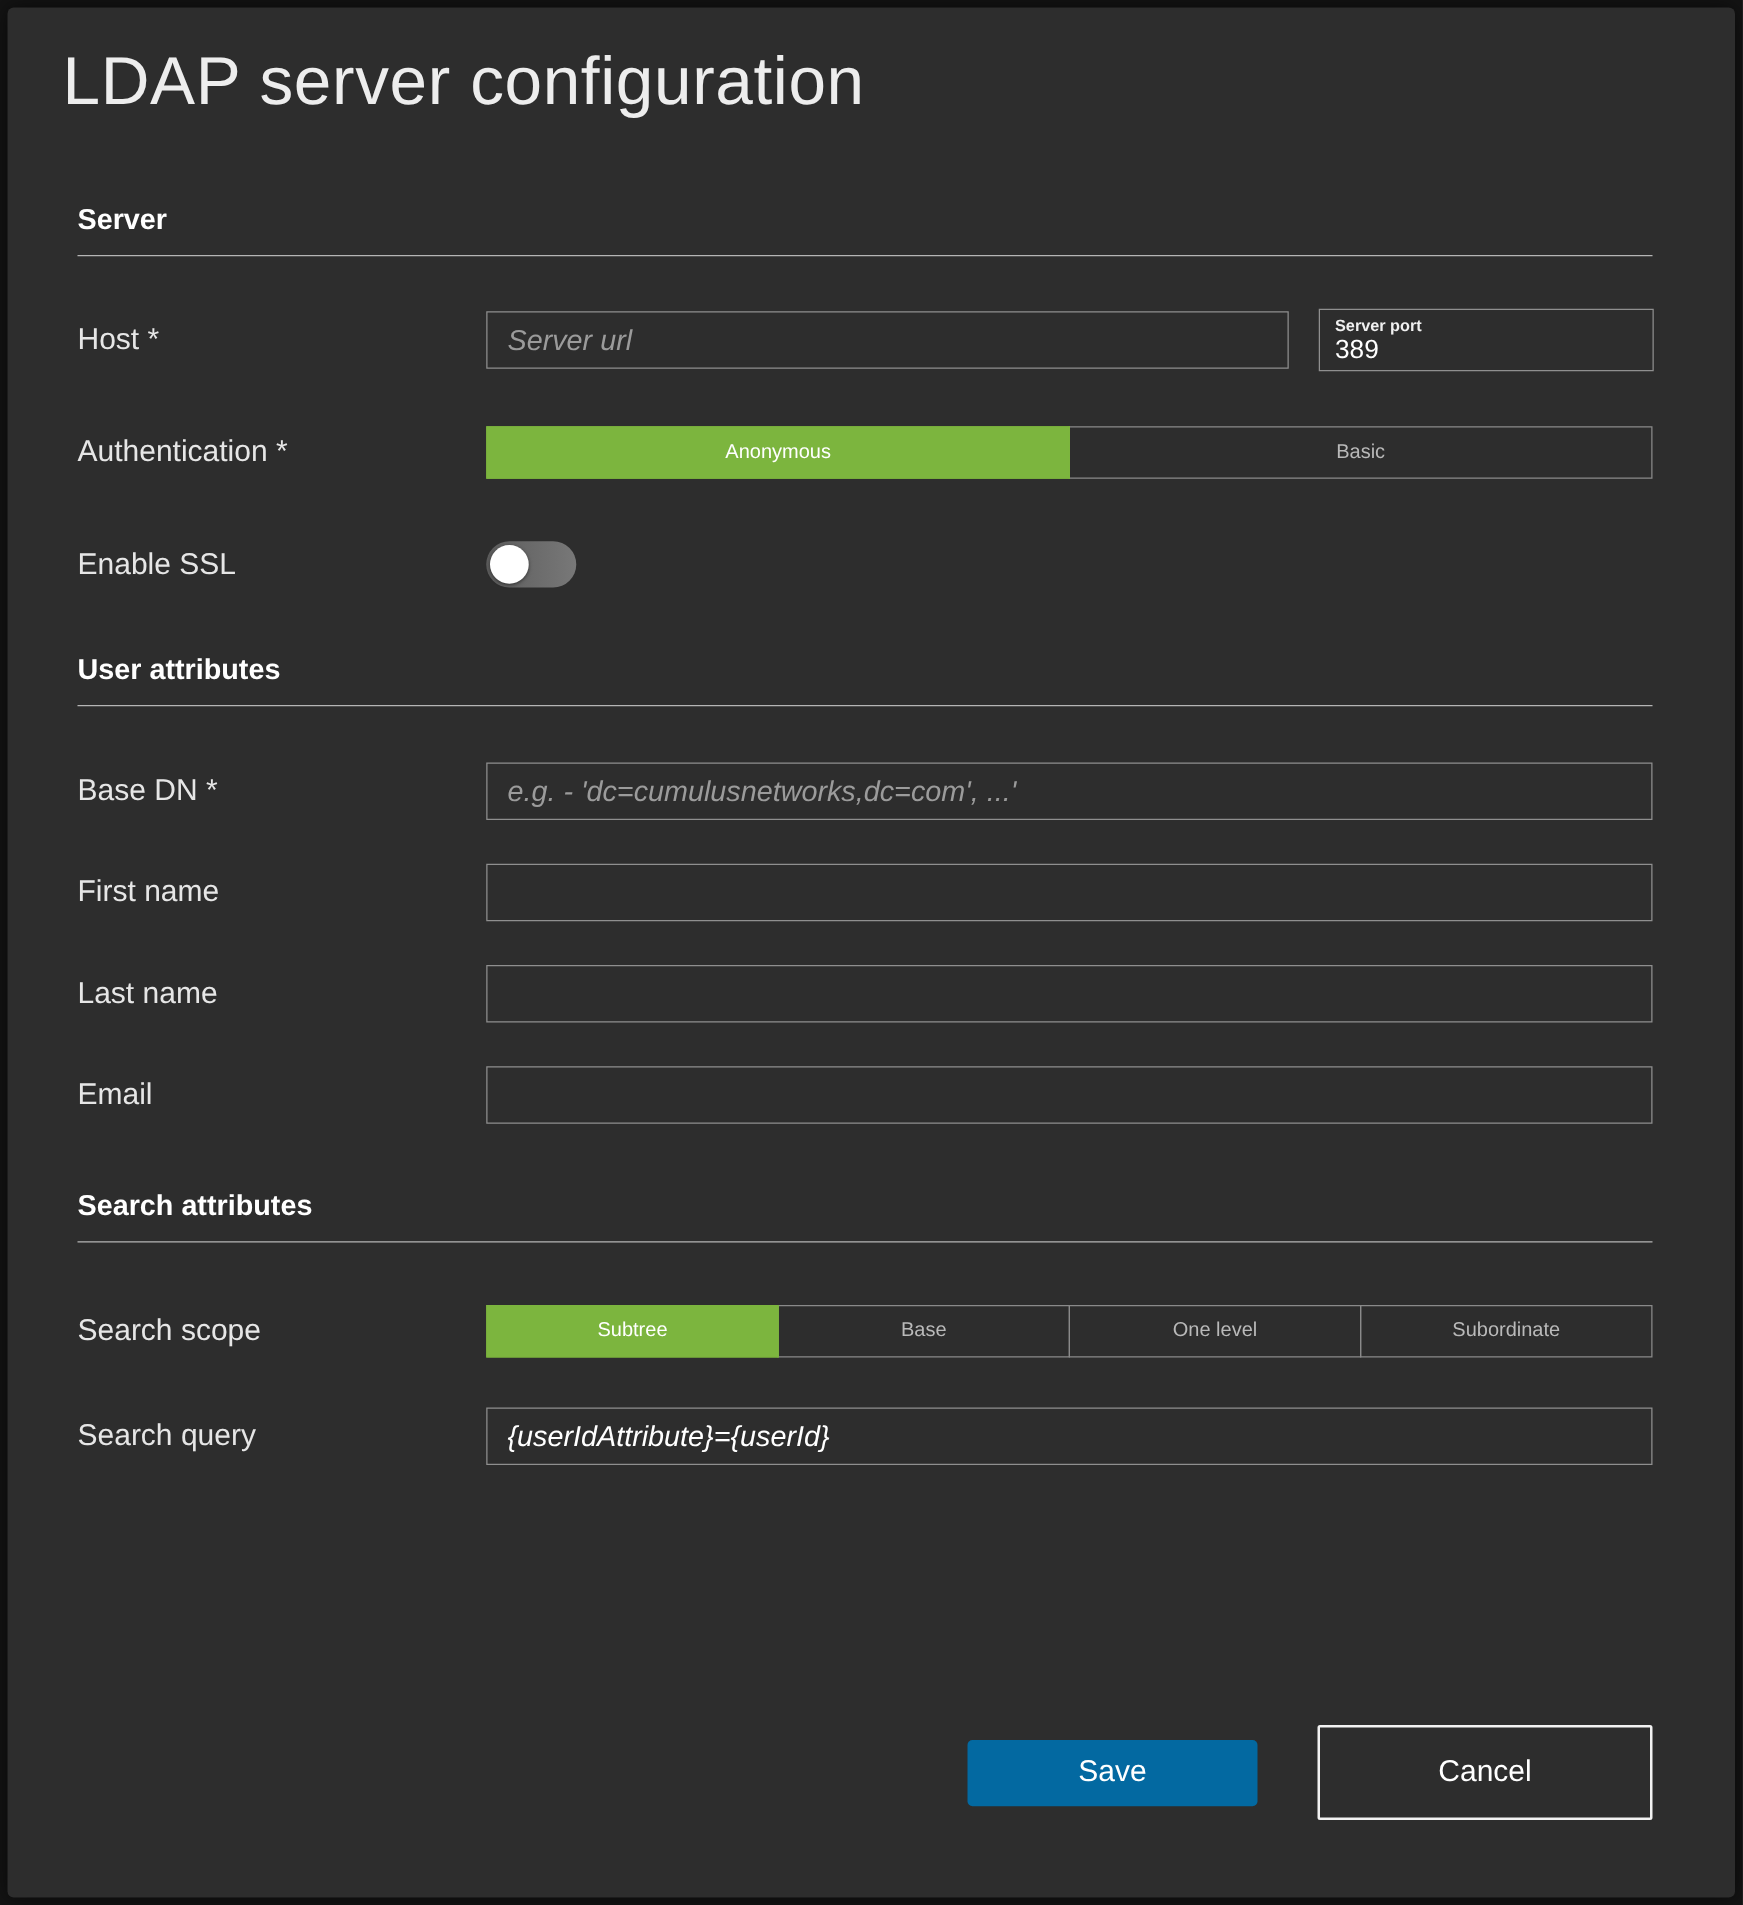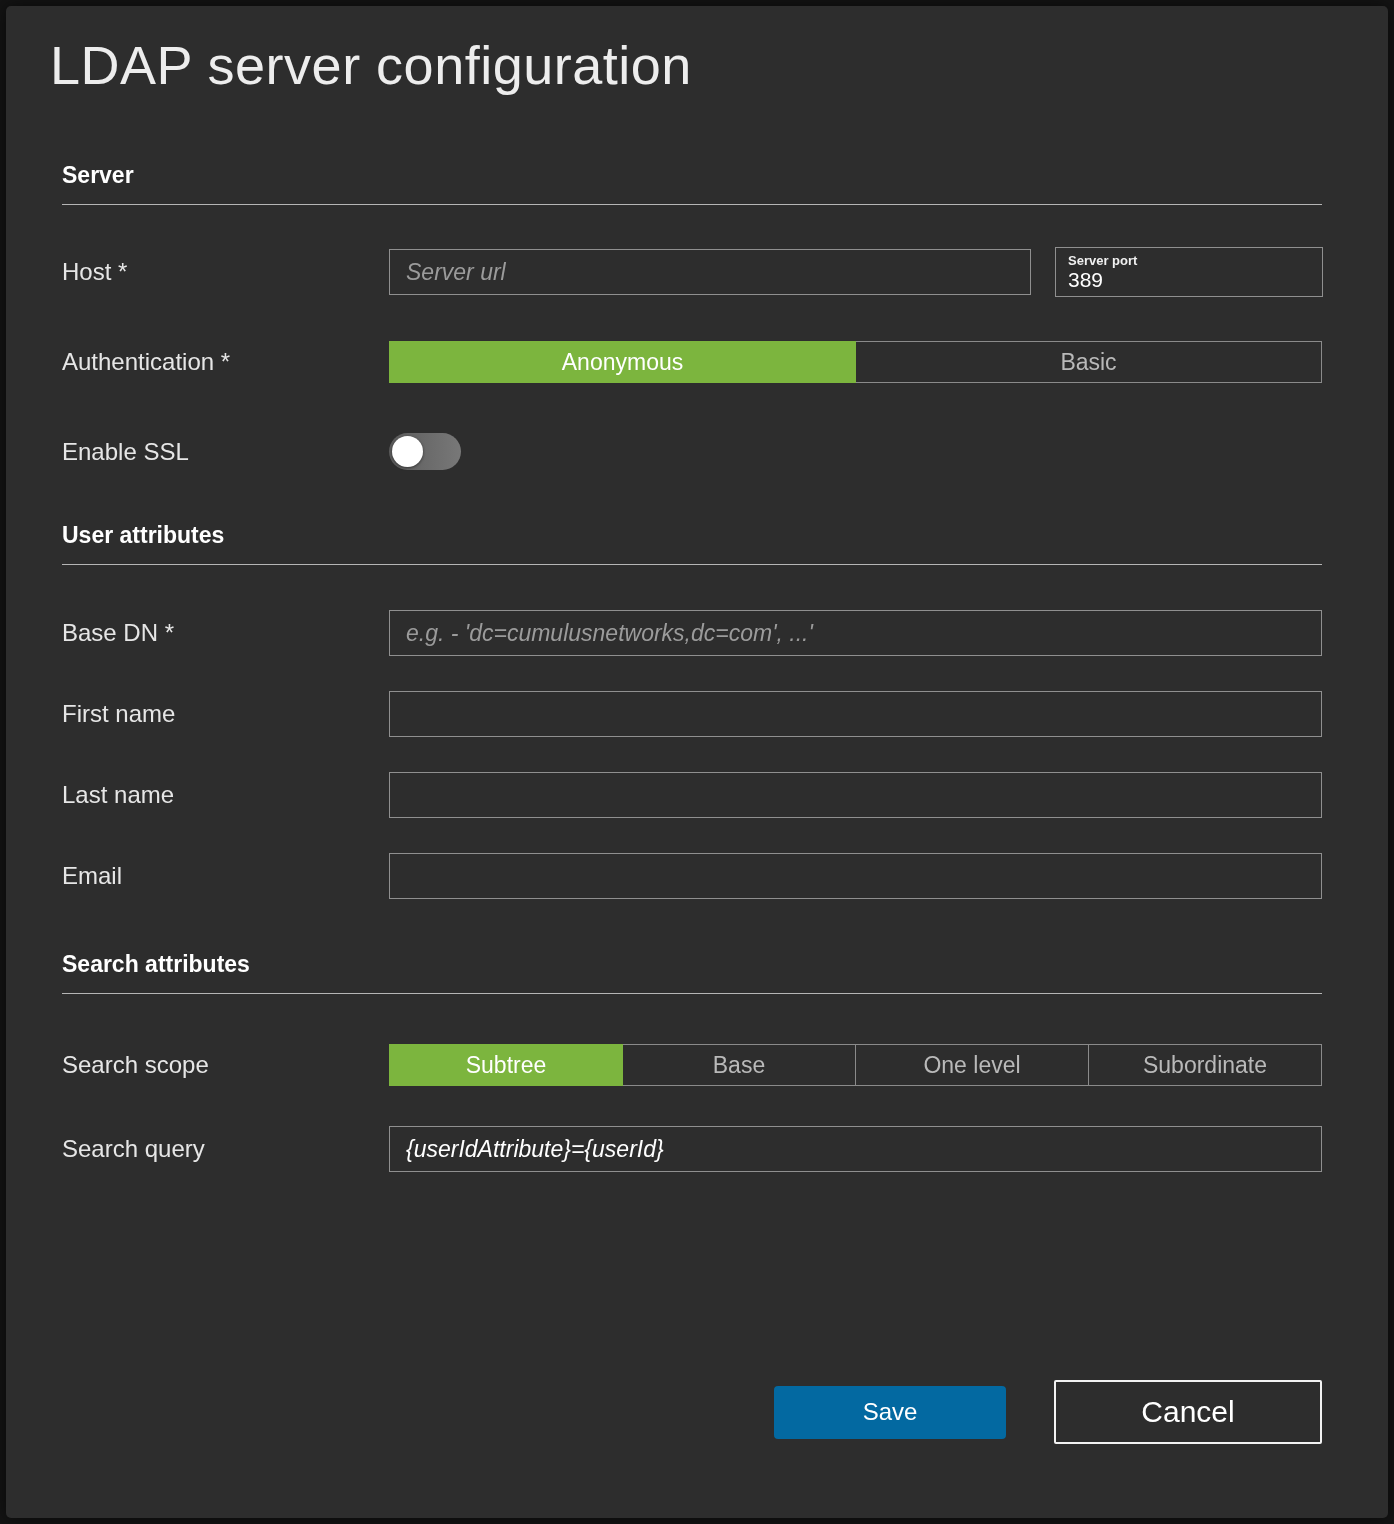--- a/index.html
+++ b/index.html
@@ -96,21 +96,21 @@
   .auth-row { margin-top: 44px; }
   .seg { display: flex; width: 100%; }
   .seg-btn {
     height: 42px;
     border: 1px solid #8a8a8a;
     margin-left: -1px;
     display: flex;
     align-items: center;
     justify-content: center;
     color: #b9b9b9;
-    font-size: 23px;
+    font-size: 16px;
     cursor: pointer;
     flex: 1;
   }
   .seg-btn:first-child { margin-left: 0; }
   .seg-btn.selected {
     background: #7cb53e;
     border-color: #7cb53e;
     color: #ffffff;
     z-index: 1;
   }
@@ -158,24 +158,24 @@
     background: #0369a1;
     color: #ffffff;
     font-size: 24px;
     border: none;
     border-radius: 4px;
     font-family: "Liberation Sans", "DejaVu Sans", sans-serif;
     cursor: pointer;
   }
   .cancel-btn {
     width: 268px;
-    height: 64px;
+    height: 76px;
     background: transparent;
     color: #ffffff;
-    font-size: 30px;
+    font-size: 24px;
     border: 2px solid #f2f2f2;
     border-radius: 2px;
     font-family: "Liberation Sans", "DejaVu Sans", sans-serif;
     cursor: pointer;
   }
 </style>
 </head>
 <body>
 
 <div class="modal">

